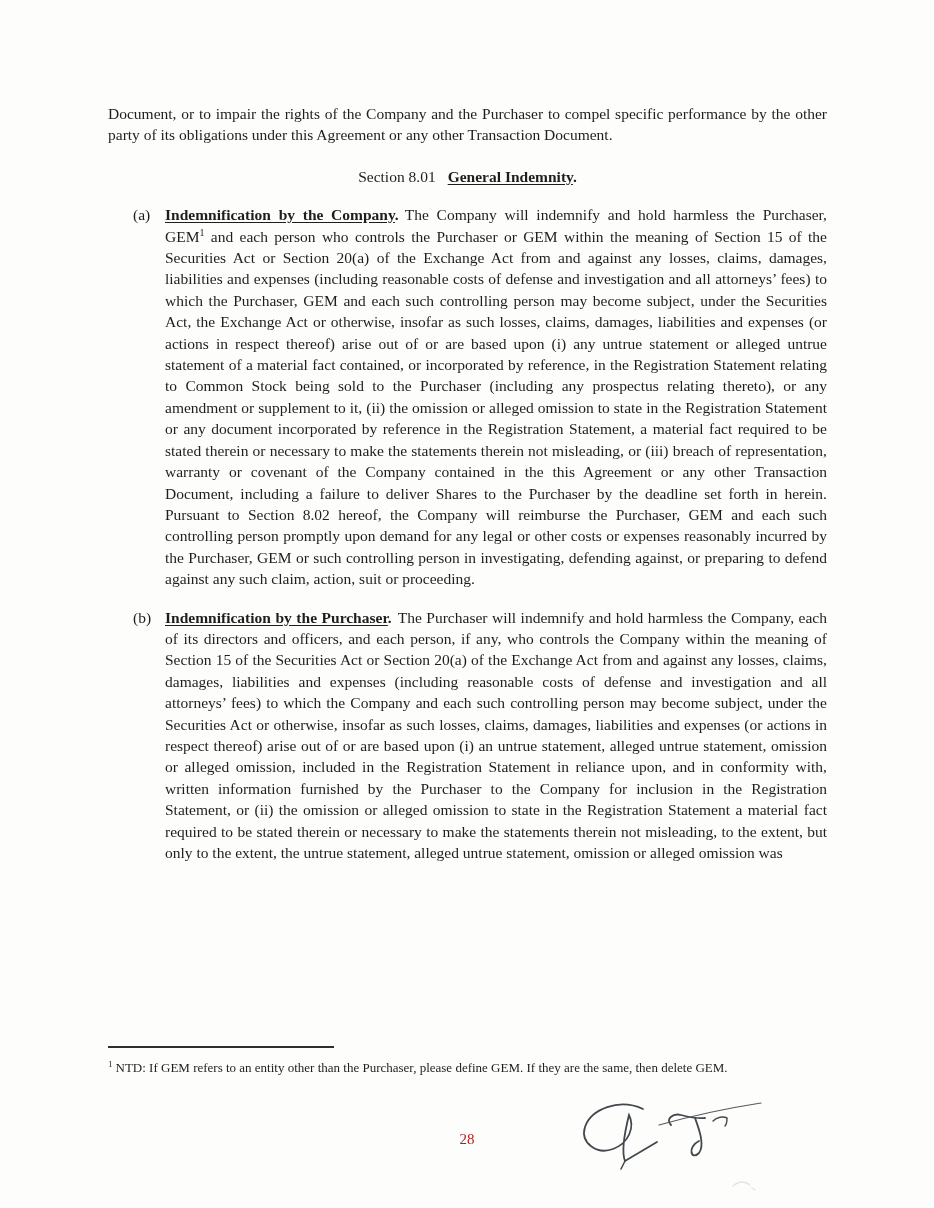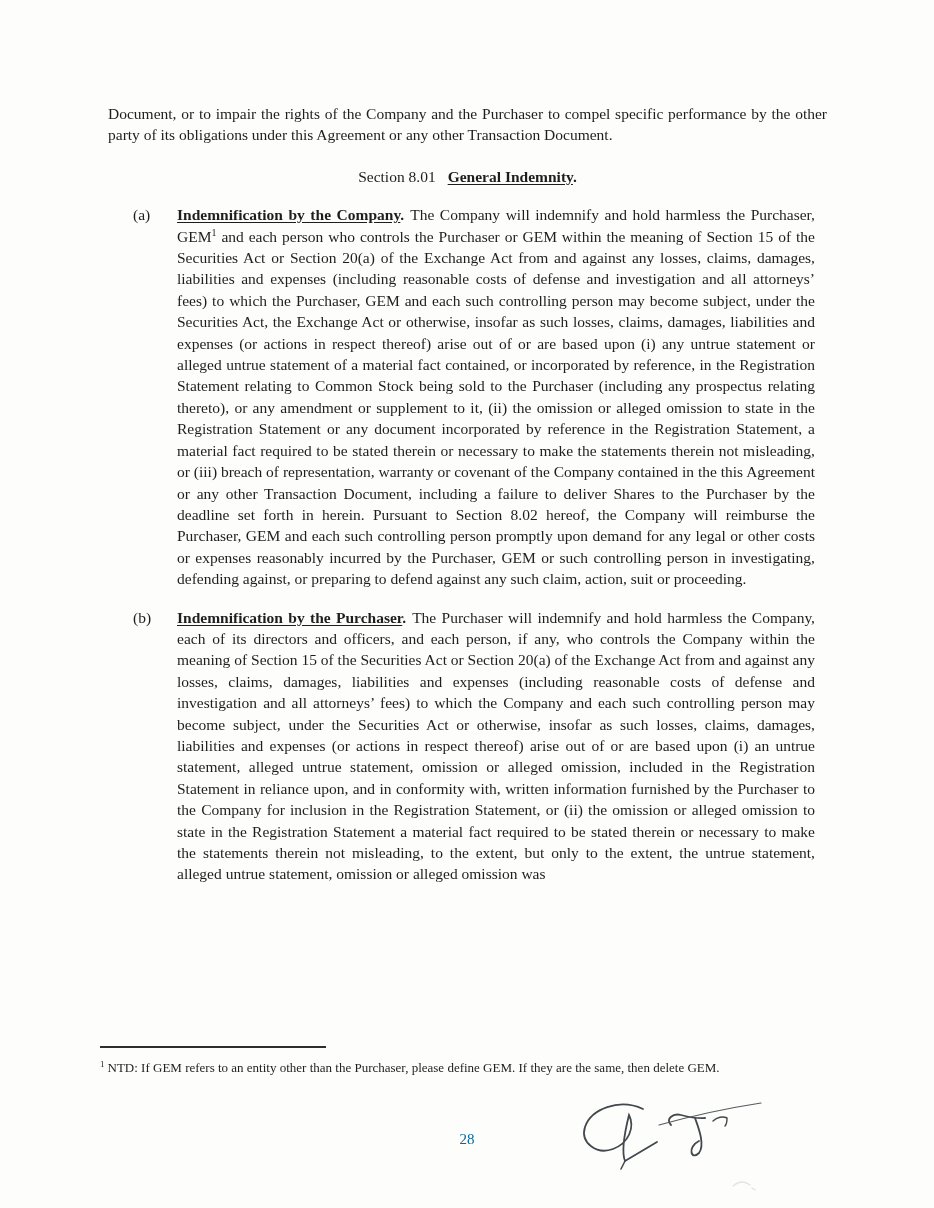--- a/index.html
+++ b/index.html
@@ -55,39 +55,39 @@
     position: relative;
     margin-top: 17px;
     padding-left: 57px;
   }
   .item-marker {
     position: absolute;
     left: 25px;
     top: 0;
   }
   .item-body {
-    margin: 12px;
+    margin: 0;
   }
   .item-heading {
     font-weight: 700;
     text-decoration: underline;
     text-underline-offset: 2px;
   }
   .item-heading-suffix {
     font-weight: 700;
     margin-right: 6px;
   }
   sup.fn-ref {
     font-size: 10px;
     line-height: 0;
     vertical-align: super;
   }
   .footnote-block {
     position: absolute;
-    left: 100px;
+    left: 108px;
     top: 1046px;
     width: 719px;
   }
   .footnote-rule {
     width: 226px;
     border: none;
     border-top: 2px solid #2e2e2e;
     margin: 0 0 6px 0;
   }
   .footnote-text {
@@ -100,21 +100,21 @@
     font-size: 9px;
     margin-right: 3px;
   }
   .page-number {
     position: absolute;
     top: 1131px;
     left: 0;
     width: 934px;
     text-align: center;
     font-size: 15px;
-    color: #0369a1;
+    color: #b91c1c;
   }
   .signature {
     position: absolute;
     left: 575px;
     top: 1095px;
   }
   .pencil-mark {
     position: absolute;
     left: 730px;
     top: 1176px;

